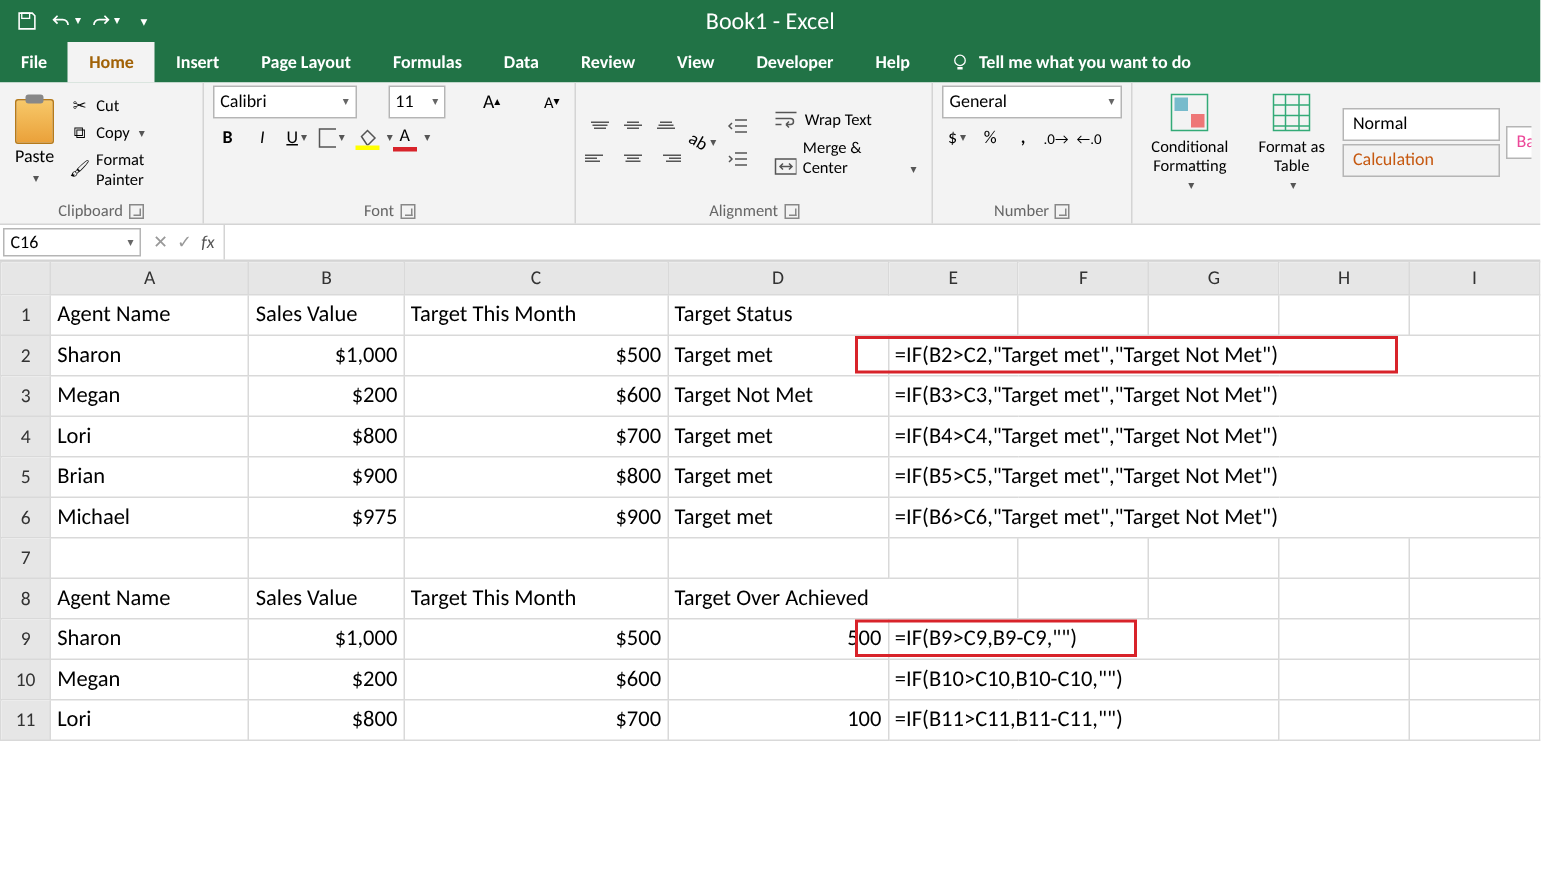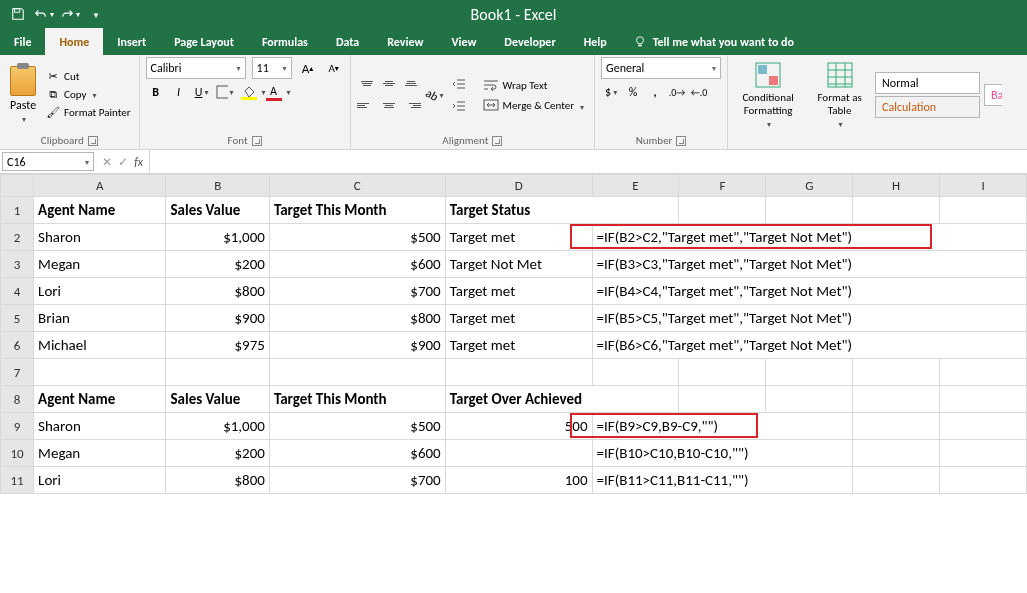--- a/index.html
+++ b/index.html
@@ -27,21 +27,21 @@
   .dlg-launcher::after { content: ""; position: absolute; right: 1px; bottom: 1px; width: 4px; height: 4px; border-right: 1px solid #888; border-bottom: 1px solid #888; }
   .group-content { flex: 1; display: flex; align-items: center; gap: 4px; font-size: 12px; }
   
   .paste-big { display: flex; flex-direction: column; align-items: center; gap: 2px; padding: 2px 4px; }
   .paste-icon { width: 26px; height: 30px; background: linear-gradient(#f7c869, #eaa13a); border: 1px solid #b67a1a; border-radius: 2px; position: relative; }
   .paste-icon::before { content:""; position:absolute; top:-4px; left:6px; width:12px; height:6px; background:#888; border-radius:2px; }
   .clip-col { display: flex; flex-direction: column; gap: 2px; font-size: 11px; }
   .clip-row { display: flex; align-items: center; gap: 4px; padding: 1px 2px; }
   .mini-icon { width: 14px; height: 14px; display: inline-flex; align-items: center; justify-content: center; }
   
-  .font-row1 { display: flex; align-items: center; gap: 6px; margin-bottom: 3px; }
+  .font-row1 { display: flex; align-items: center; gap: 21px; margin-bottom: 3px; }
   .combo { background: #fff; border: 1px solid #b5b5b5; height: 22px; display: flex; align-items: center; padding: 0 4px; font-size: 12px; }
   .combo .dd { margin-left: auto; font-size: 8px; color: #666; padding-left: 4px; }
   .sq-btn { width: 20px; height: 20px; border: 1px solid transparent; display: flex; align-items: center; justify-content: center; font-size: 12px; }
   .font-row2 { display: flex; align-items: center; gap: 3px; }
   .color-bar-btn { position: relative; width: 22px; height: 20px; display: flex; flex-direction: column; align-items: center; justify-content: center; }
   .color-bar-btn .bar { height: 3px; width: 16px; }
   
   .align-grid { display: grid; grid-template-columns: repeat(3, 20px); grid-template-rows: repeat(2, 20px); gap: 2px; }
   .align-btn { display: flex; flex-direction: column; align-items: center; justify-content: center; gap: 1px; }
   .align-btn div { height: 1px; background: #555; }
@@ -68,21 +68,21 @@
   .fb-btns .fx { font-style: italic; color: #555; }
   .formula-input { flex: 1; padding: 0 6px; display: flex; align-items: center; }
 
   
   .grid-area { position: relative; }
   table.sheet { border-collapse: collapse; width: 1027px; table-layout: fixed; }
   .sheet th, .sheet td { border: 1px solid #d9d9d9; height: 27px; font-size: 15px; font-family: Calibri, sans-serif; padding: 0 4px; overflow: hidden; white-space: nowrap; }
   .sheet thead th { background: #e6e6e6; font-weight: normal; text-align: center; font-size: 13px; height: 22px; color: #333; }
   .sheet .rowhdr { background: #e6e6e6; text-align: center; font-size: 13px; width: 32px; color: #333; }
   .sheet .corner { background: #e6e6e6; width: 32px; }
-  .bold { font-weight: bold; }
+  .bold { font-weight: normal; }
   .r { text-align: right; }
   .l { text-align: left; }
   .formula-text { font-size: 14px; }
   
   .red-box { position: absolute; border: 2px solid #d8232a; pointer-events: none; }
   
   .dd-caret { font-size: 8px; color: #555; margin-left: 2px; }
 </style>
 </head>
 <body>

